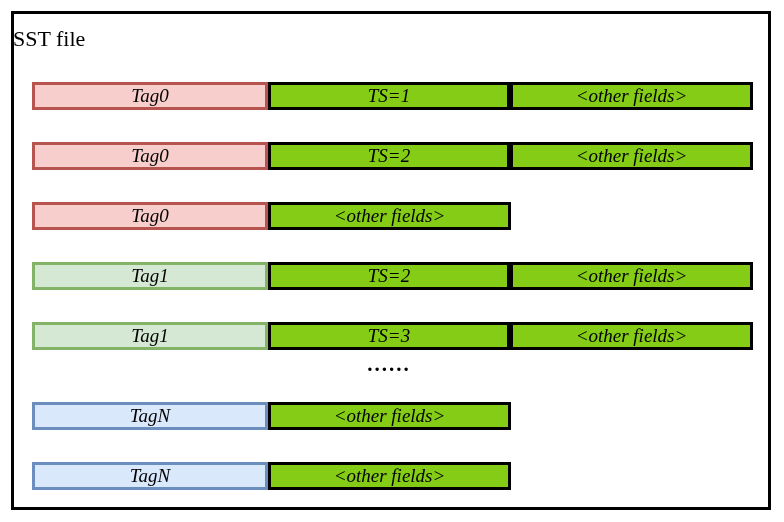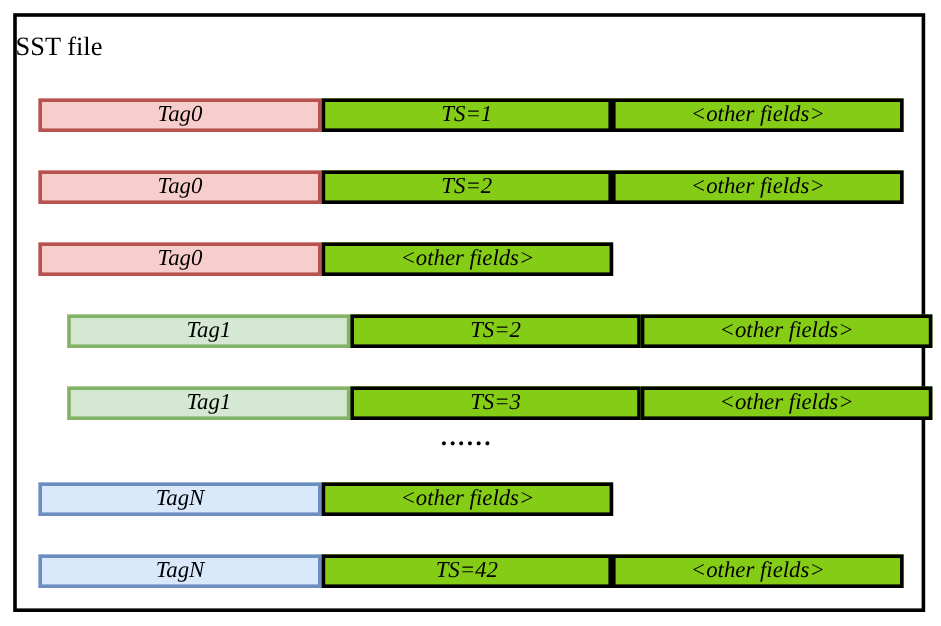--- a/index.html
+++ b/index.html
@@ -47,21 +47,21 @@
     align-items: center;
     justify-content: center;
     font-size: 19px;
     color: #000000;
     background: #84cc16;
   }
   .cell.tag   { width: 236px; border: 3px solid; }
   .cell.ts    { width: 242px; border: 3px solid var(--outline, #000); }
   .cell.other { width: 243px; border: 3px solid var(--outline, #000); }
   .row.red .tag   { background: var(--red-fill, #f8cecc);   border-color: var(--red-stroke, #b85450); }
-  .row.green .tag { background: var(--green-fill, #d5e8d4); border-color: var(--green-stroke, #82b366); margin-left: 24px; }
+  .row.green .tag { background: var(--green-fill, #d5e8d4); border-color: var(--green-stroke, #82b366); }
   .row.blue .tag  { background: var(--blue-fill, #dae8fc);  border-color: var(--blue-stroke, #6c8ebf); }
   .row1 { top: 69px; }
   .row2 { top: 129px; }
   .row3 { top: 189px; }
   .row4 { top: 249px; }
   .row5 { top: 309px; }
   .row6 { top: 389px; }
   .row7 { top: 449px; }
   .ellipsis {
     position: absolute;
@@ -116,16 +116,15 @@
 
   <div class="ellipsis">......</div>
 
   <div class="row row6 blue">
     <div class="cell tag">TagN</div>
     <div class="cell other">&lt;other fields&gt;</div>
   </div>
 
   <div class="row row7 blue">
     <div class="cell tag">TagN</div>
-    <div class="cell ts">TS=42</div>
     <div class="cell other">&lt;other fields&gt;</div>
   </div>
 </div>
 
 </body></html>

